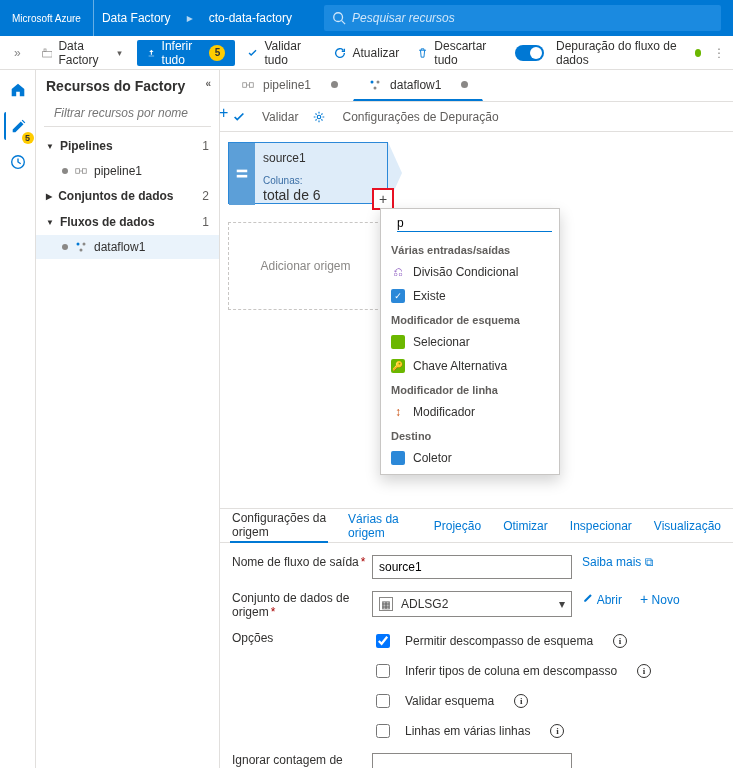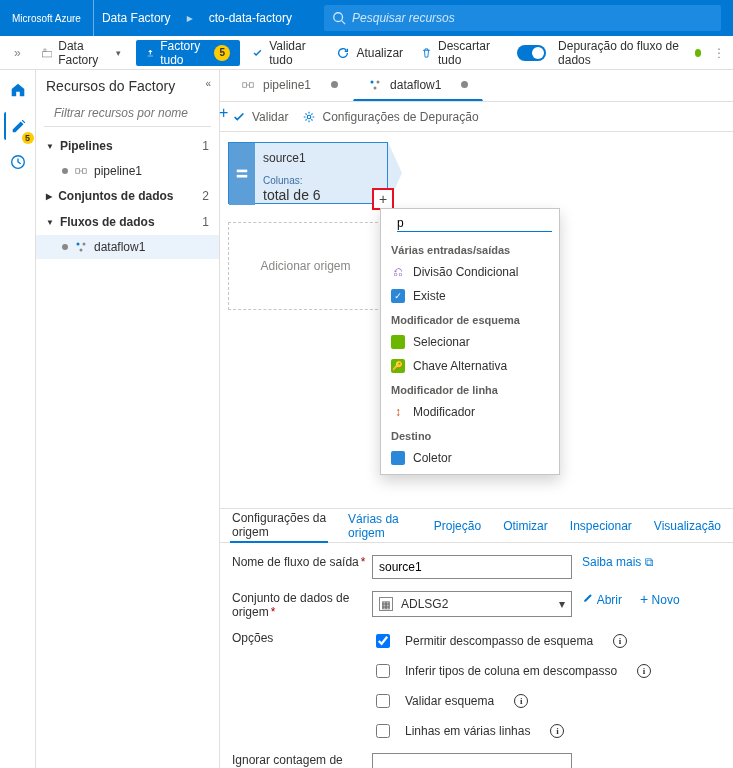--- a/index.html
+++ b/index.html
@@ -38,40 +38,40 @@
   .status-dot{width:8px;height:8px;background:#6bb700;border-radius:50%;display:inline-block;margin-left:6px}
   
   .body{flex:1;display:flex;min-height:0}
   .leftrail{width:36px;background:#fff;border-right:1px solid var(--border);display:flex;flex-direction:column;align-items:center;padding-top:6px;gap:8px}
   .rail-btn{width:28px;height:28px;display:flex;align-items:center;justify-content:center;border-radius:2px;position:relative}
   .rail-btn.home{color:var(--blue)}
   .rail-btn.pencil{color:var(--blue)}
   .rail-badge{position:absolute;bottom:-4px;right:-2px;background:#ffcc00;color:#323130;border-radius:7px;font-size:9px;min-width:12px;height:12px;display:flex;align-items:center;justify-content:center;font-weight:600}
   
   .sidebar{width:184px;border-right:1px solid var(--border);display:flex;flex-direction:column}
-  .side-head{display:flex;align-items:flex-start;padding:8px 10px 4px;font-weight:400;font-size:14px}
+  .side-head{display:flex;align-items:flex-start;padding:8px 10px 4px;font-weight:700;font-size:14px}
   .side-head .collapse{margin-left:auto;color:var(--muted);font-size:10px;letter-spacing:-2px}
   .filter{margin:4px 8px;display:flex;align-items:center;border-bottom:1px solid var(--border);padding:2px 2px 4px;gap:6px}
   .filter input{border:none;outline:none;flex:1;font-size:12px;font-style:italic;color:var(--muted)}
   .filter .plus{color:var(--blue);font-size:16px;font-weight:400}
   .tree{padding:2px 0;font-size:12px}
   .tree-hdr{display:flex;align-items:center;padding:6px 10px;font-weight:600}
   .tree-hdr .cnt{margin-left:auto;color:var(--muted);font-weight:400}
   .tree-item{display:flex;align-items:center;padding:5px 10px 5px 26px;gap:6px;color:var(--text)}
   .tree-item.selected{background:#eaf3fb}
   .mini-dot{width:6px;height:6px;border-radius:50%;background:#8a8886;display:inline-block}
   .ico{width:14px;height:14px;display:inline-flex;align-items:center;justify-content:center}
   
   .main{flex:1;display:flex;flex-direction:column;min-width:0}
   .tabs{height:32px;display:flex;align-items:flex-end;border-bottom:1px solid var(--border);padding-left:6px}
   .tab{height:32px;padding:0 14px;display:flex;align-items:center;gap:8px;border:1px solid transparent;border-bottom:2px solid transparent;color:var(--muted)}
   .tab.active{border-bottom:2px solid var(--blue);color:var(--text)}
   .tab .dirty{width:7px;height:7px;border-radius:50%;background:#8a8886;margin-left:12px}
   .df-toolbar{height:30px;display:flex;align-items:center;gap:14px;padding:0 12px;border-bottom:1px solid var(--border);color:var(--muted)}
-  .df-toolbar .item{display:flex;align-items:flex-end;gap:6px}
+  .df-toolbar .item{display:flex;align-items:flex-end;gap:16px}
   
   .canvas{position:relative;height:376px;background:#fff;overflow:hidden}
   .source-box{position:absolute;left:8px;top:10px;width:160px;height:62px;background:var(--lightblue);border:1px solid #2b88d8}
   .source-box .sicon{position:absolute;left:0;top:0;width:26px;height:62px;background:#5c9fd8;display:flex;align-items:center;justify-content:center;color:#fff;font-size:13px}
   .source-box .stitle{position:absolute;left:34px;top:8px;font-size:12px}
   .source-box .scol{position:absolute;left:34px;top:32px;font-size:10px;color:#3a6ea5}
   .source-box .stot{position:absolute;left:34px;top:44px;font-size:14px}
   .arrowhead{position:absolute;left:168px;top:10px;width:0;height:0;border-top:31px solid transparent;border-bottom:31px solid transparent;border-left:14px solid var(--lightblue)}
   .plus-btn{position:absolute;left:152px;top:56px;width:22px;height:22px;background:#fff;border:2px solid #e81123;display:flex;align-items:center;justify-content:center;font-size:14px;font-weight:300;color:#444}
   .add-origin{position:absolute;left:8px;top:90px;width:155px;height:88px;border:1px dashed #c8c6c4;display:flex;align-items:center;justify-content:center;color:#8a8886;font-size:12px}
@@ -127,21 +127,21 @@
           <rect x="1" y="6" width="14" height="8" fill="none" stroke="#8a8886"></rect>
           <rect x="3" y="2" width="3" height="4" fill="none" stroke="#8a8886"></rect>
         </svg>
       <span>Data Factory</span>
       <span class="chev">▾</span>
     </div>
     <div class="btn-publish">
       <svg width="12" height="12" viewBox="0 0 16 16" fill="#fff">
           <path d="M8 2l4 4H9v5H7V6H4l4-4zM3 13h10v1H3z"></path>
         </svg>
-      <span>Factory tudo</span>
+      <span>Inferir tudo</span>
       <span class="badge-yellow">5</span>
     </div>
     <div class="sub-btn">
       <svg width="14" height="14" viewBox="0 0 16 16" stroke="#0078d4" fill="none" stroke-width="2">
           <path d="M3 8l3 3 7-7"></path>
         </svg>
       <span>Validar tudo</span>
     </div>
     <div class="sub-btn">
       <svg width="14" height="14" viewBox="0 0 16 16" stroke="#0078d4" fill="none" stroke-width="1.5">

